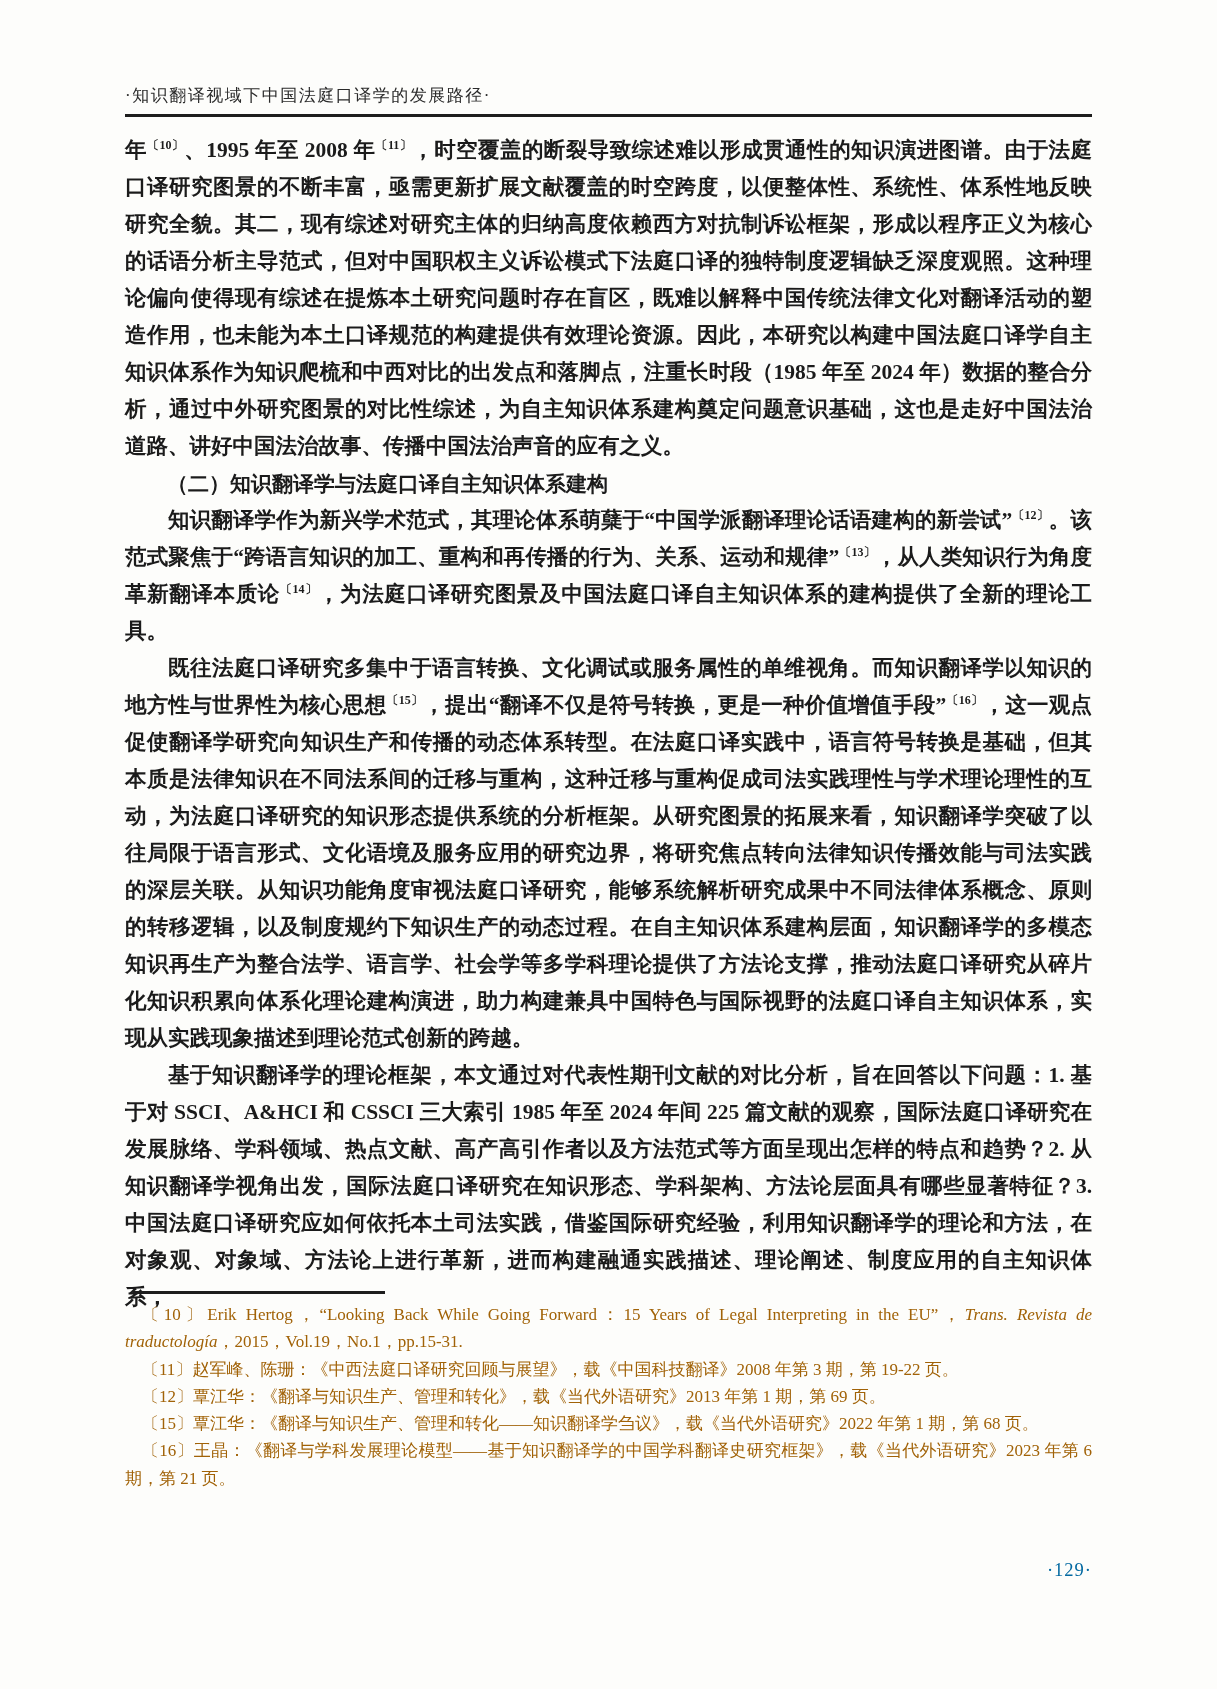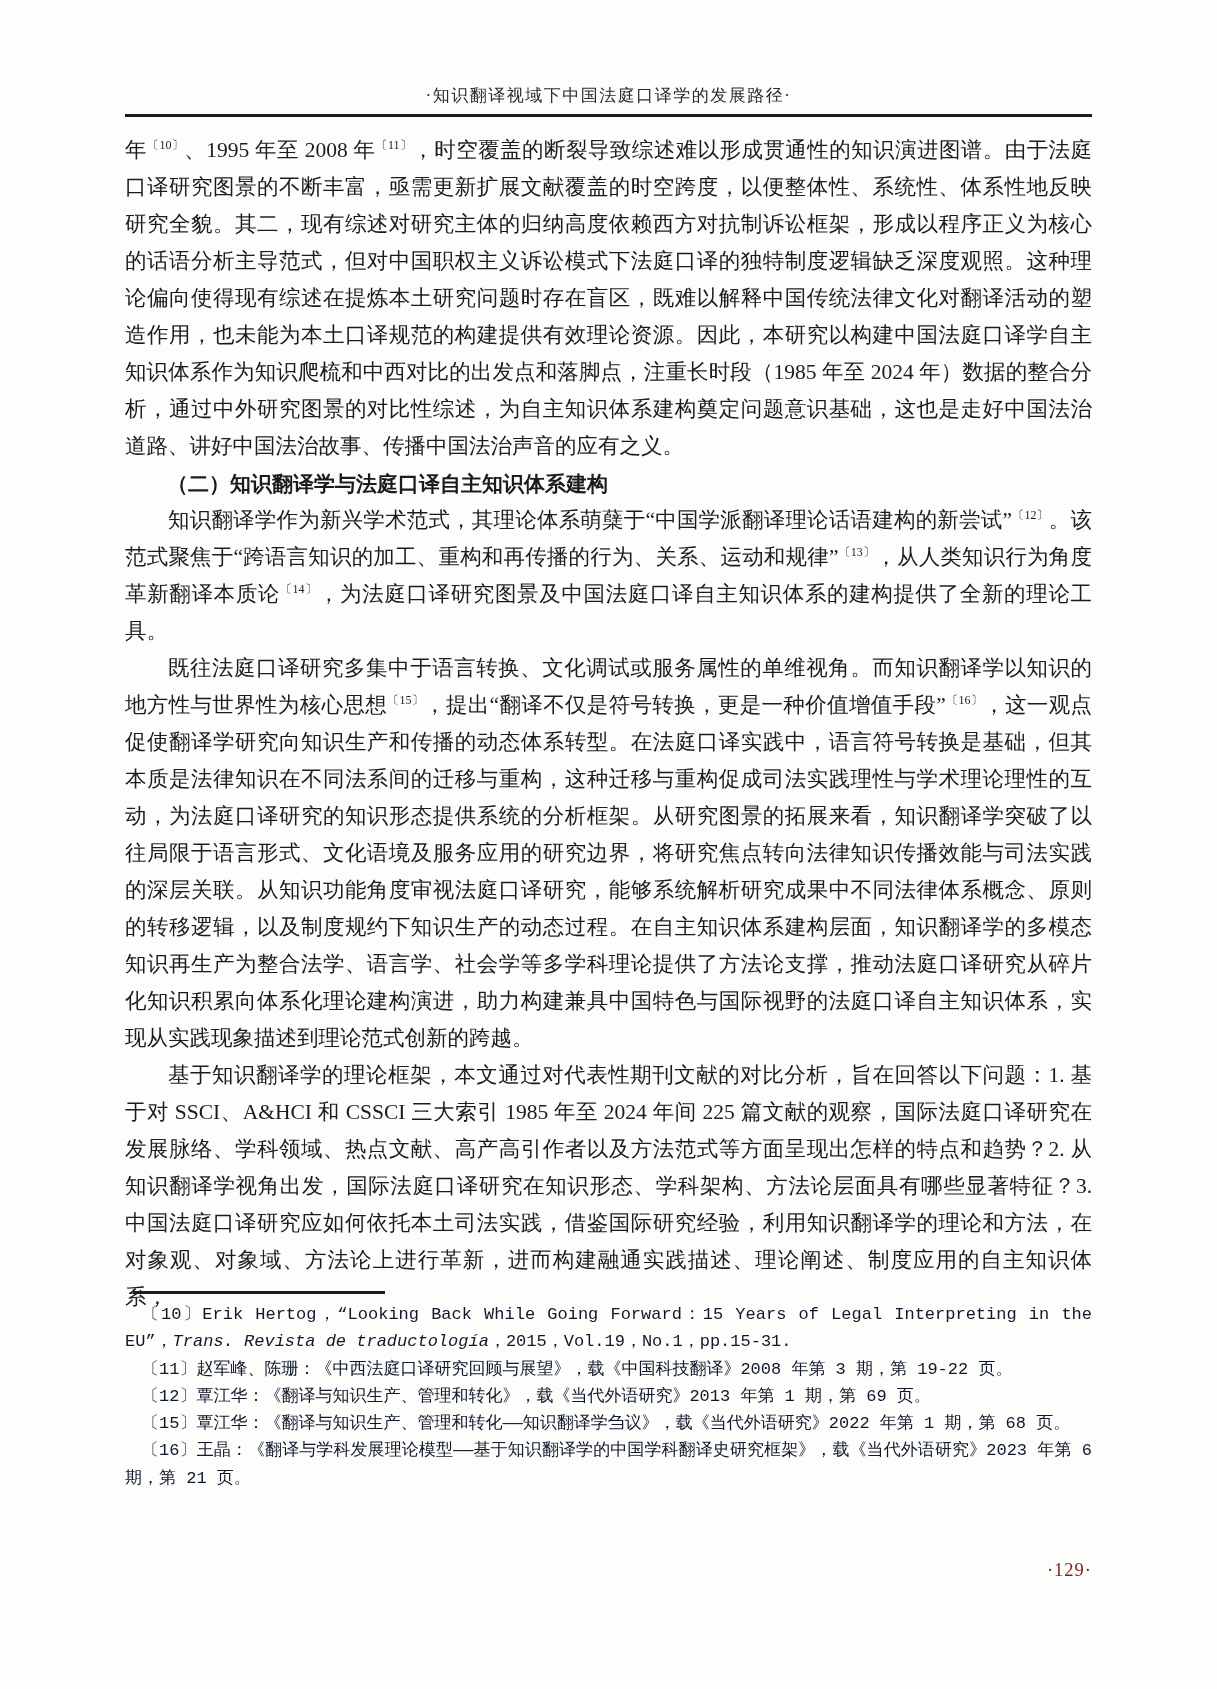--- a/index.html
+++ b/index.html
@@ -8,56 +8,56 @@
     width:1217px;height:1689px;
     background:#fdfdfb;
     margin:0 auto;
     color:#1b1b1b;
     font-family:"Liberation Serif","DejaVu Serif",serif;
     overflow:hidden;
     box-sizing:border-box;
   }
   .running-head{
     position:absolute;top:84px;left:125px;width:967px;
-    text-align:center;
+    text-align:left;
     font-size:17px;letter-spacing:1.5px;color:#2a2a2a;
   }
   .head-rule{
     position:absolute;top:114px;left:125px;width:967px;height:3px;
     background:#1d1d1d;
   }
   .body-text{
     position:absolute;top:132px;left:125px;width:967px;
     font-size:21.5px;line-height:37px;
     text-align:justify;
   }
-  .body-text p{margin:0;text-indent:2em;}
+  .body-text p{margin:0;text-indent:2em;font-weight:bold;}
   .body-text p.noindent{text-indent:0;}
   .body-text p.heading{
     font-family:"Liberation Sans","DejaVu Sans",sans-serif;
     font-weight:bold;font-size:21px;
   }
   sup.fnref{
     font-size:12px;line-height:0;vertical-align:super;
     letter-spacing:0;
   }
   .foot-rule{
     position:absolute;top:1291px;left:133px;width:252px;height:3px;
     background:#1d1d1d;
   }
   .footnotes{
     position:absolute;top:1301px;left:125px;width:967px;
     font-size:17px;line-height:27.3px;
-    text-align:justify;color:#0f172a;font-family:Liberation Mono, monospace;
+    text-align:justify;color:#a16207;
   }
   .footnotes p{margin:0;text-indent:1em;}
   .footnotes .it{font-style:italic;}
   .page-number{
     position:absolute;top:1560px;left:125px;width:967px;
-    text-align:right;font-size:18.5px;letter-spacing:1px;color:#7f1d1d;
+    text-align:right;font-size:18.5px;letter-spacing:1px;color:#0369a1;
   }
 </style>
 </head>
 <body>
 
 <div class="page">
 
   <div class="running-head">·知识翻译视域下中国法庭口译学的发展路径·</div>
 
   <div class="head-rule"></div>

